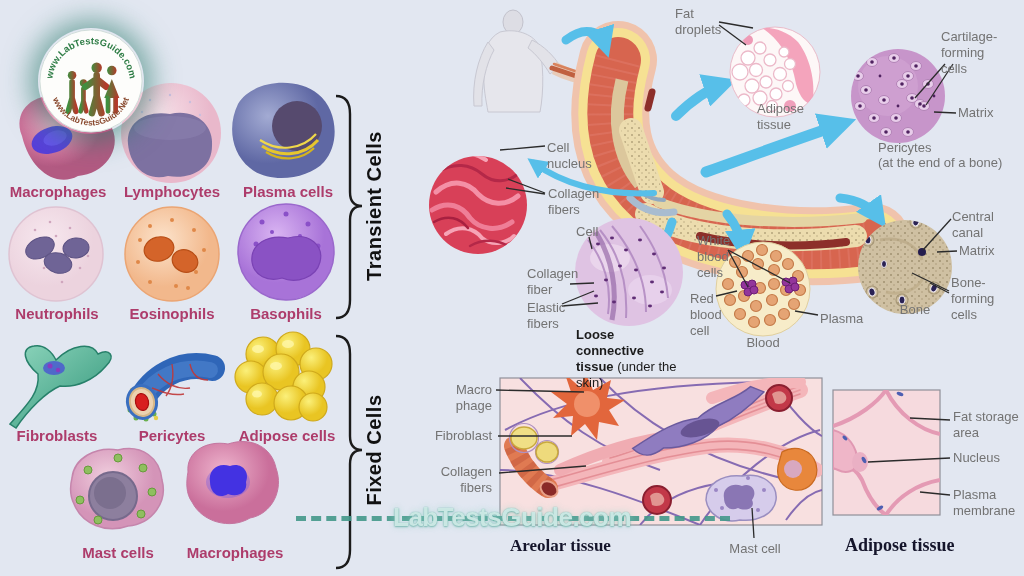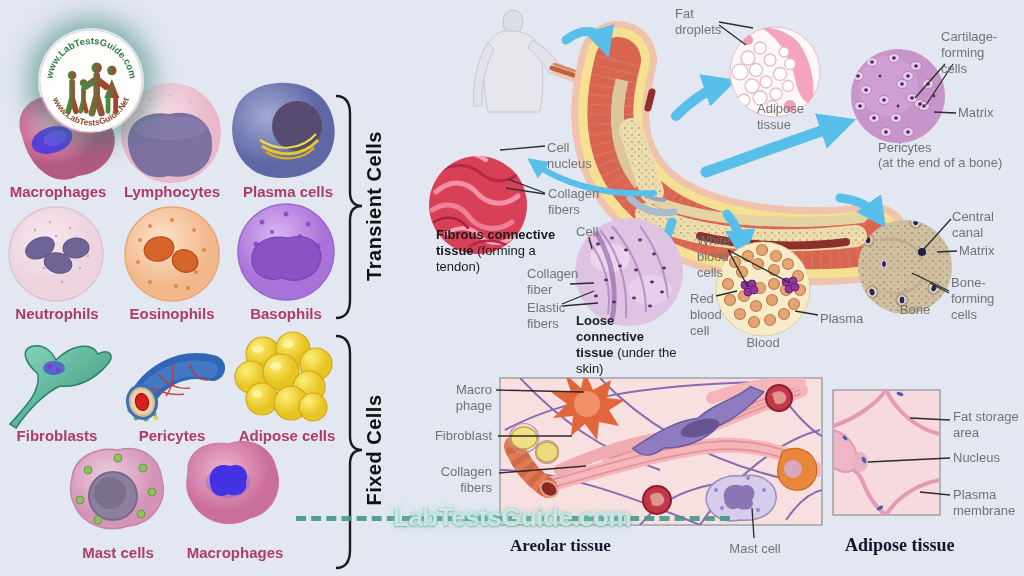--- a/index.html
+++ b/index.html
@@ -655,31 +655,27 @@
 forming
 cells</div>
 <div class="lbl" style="left:958px;top:105px">Matrix</div>
 <div class="lbl b" style="left:878px;top:140px;white-space:nowrap">Pericytes</div>
 <div class="lbl" style="left:878px;top:155px;white-space:nowrap">(at the end of a bone)</div>
 
 <div class="lbl" style="left:547px;top:140px">Cell
 nucleus</div>
 <div class="lbl" style="left:548px;top:186px">Collagen
 fibers</div>
-<div class="cap-mixed" style="left:436px;top:227px;width:122px">
-  <b>Fibrous connective tissue</b>
-  <span>(forming a tendon)</span>
-</div>
 
 <div class="lbl" style="left:576px;top:224px">Cell</div>
 <div class="lbl" style="left:527px;top:266px">Collagen
 fiber</div>
 <div class="lbl" style="left:527px;top:300px">Elastic
 fibers</div>
-<div class="cap-mixed" style="left:576px;top:313px;width:106px">
+<div class="cap-mixed" style="left:576px;top:327px;width:106px">
   <b>Loose connective tissue</b>
   <span>(under the skin)</span>
 </div>
 
 <div class="lbl" style="left:697px;top:233px">White
 blood
 cells</div>
 <div class="lbl" style="left:690px;top:291px">Red
 blood
 cell</div>

